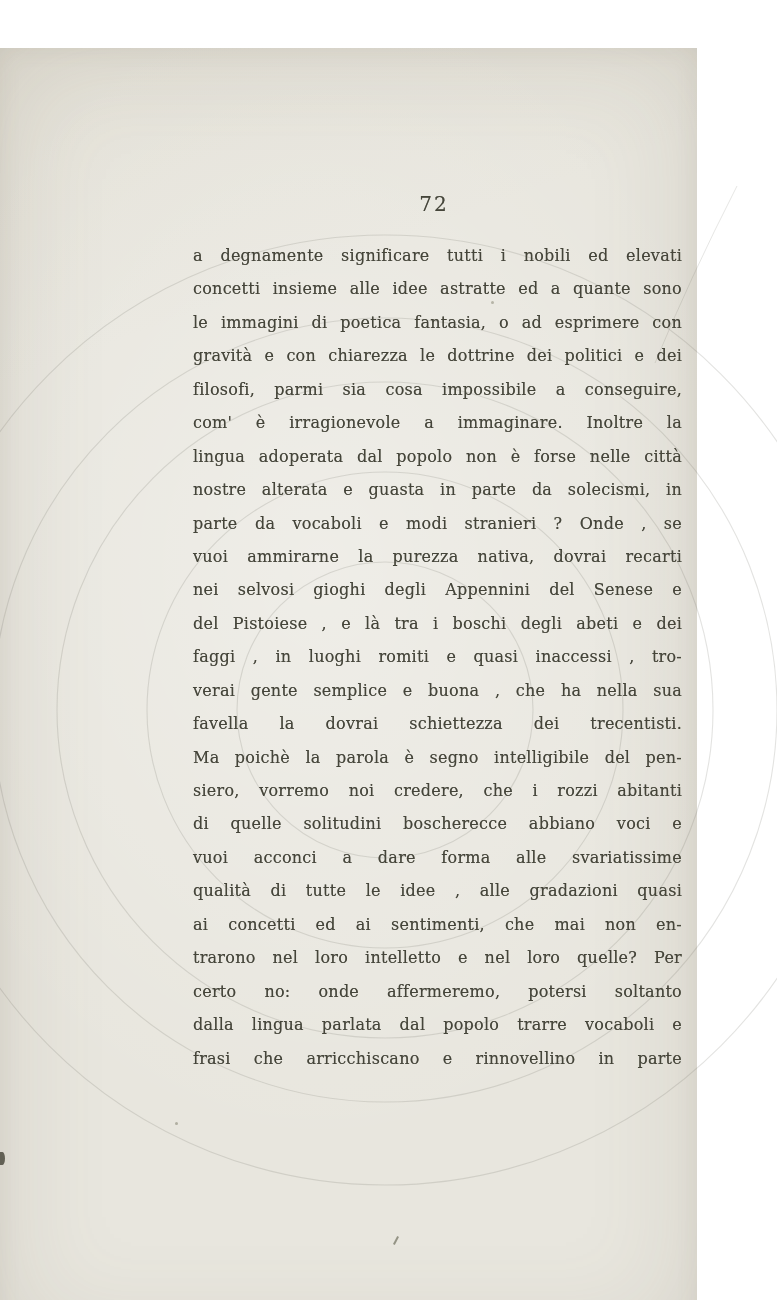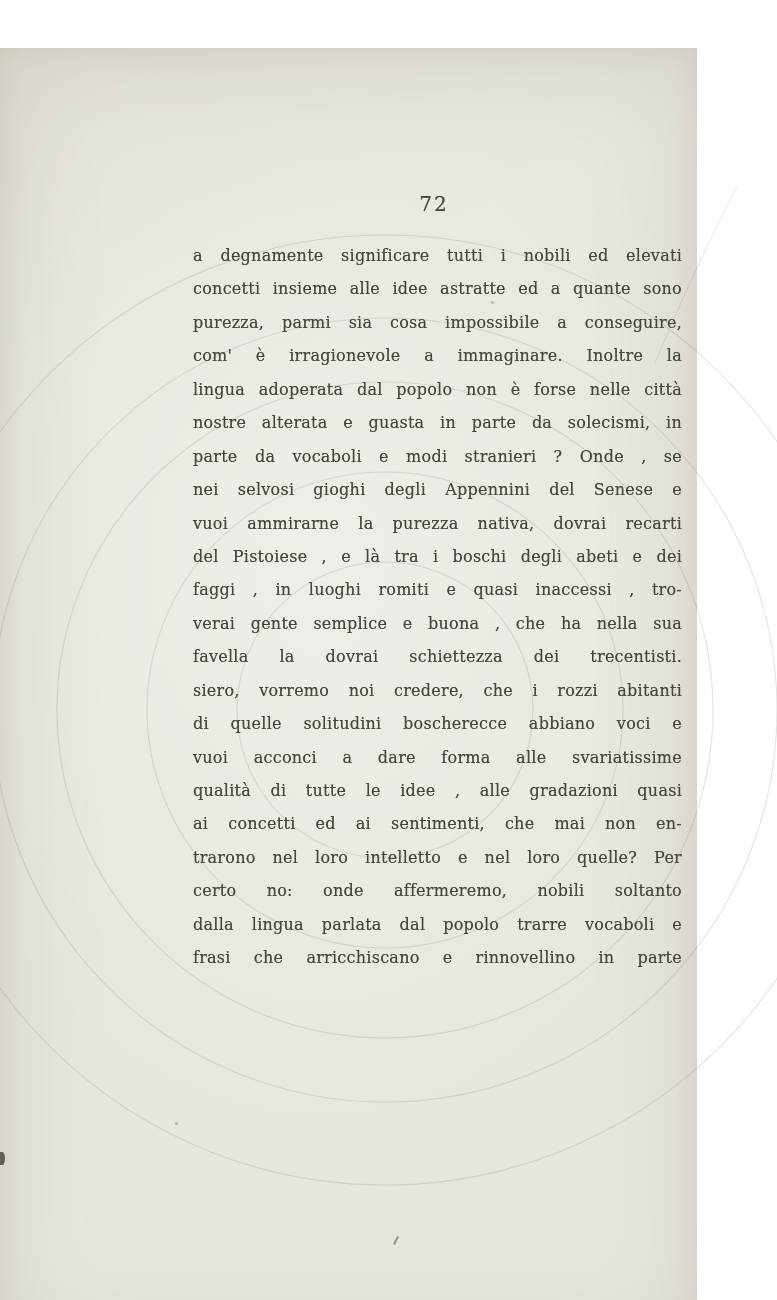--- a/index.html
+++ b/index.html
@@ -111,38 +111,41 @@
       <circle cx="385" cy="662" r="475"></circle>
     </g>
     <path d="M 737 138 Q 690 230 655 315" fill="none" stroke="#74746a" stroke-width="1" stroke-opacity="0.18"></path>
   </svg>
 
   <div class="page-number">72</div>
 
   <div class="text-block">
       <div class="text-line">a degnamente significare tutti i nobili ed elevati</div>
       <div class="text-line">concetti insieme alle idee astratte ed a quante sono</div>
-      <div class="text-line">purezza, parmi sia cosa impossibile a conseguire,</div>
+      <div class="text-line">le immagini di poetica fantasia, o ad esprimere con</div>
+      <div class="text-line">gravità e con chiarezza le dottrine dei politici e dei</div>
+      <div class="text-line">filosofi, parmi sia cosa impossibile a conseguire,</div>
       <div class="text-line">com' è irragionevole a immaginare. Inoltre la</div>
       <div class="text-line">lingua adoperata dal popolo non è forse nelle città</div>
       <div class="text-line">nostre alterata e guasta in parte da solecismi, in</div>
       <div class="text-line">parte da vocaboli e modi stranieri ? Onde , se</div>
+      <div class="text-line">vuoi ammirarne la purezza nativa, dovrai recarti</div>
       <div class="text-line">nei selvosi gioghi degli Appennini del Senese e</div>
-      <div class="text-line">vuoi ammirarne la purezza nativa, dovrai recarti</div>
       <div class="text-line">del Pistoiese , e là tra i boschi degli abeti e dei</div>
       <div class="text-line">faggi , in luoghi romiti e quasi inaccessi , tro-</div>
       <div class="text-line">verai gente semplice e buona , che ha nella sua</div>
       <div class="text-line">favella la dovrai schiettezza dei trecentisti.</div>
+      <div class="text-line">Ma poichè la parola è segno intelligibile del pen-</div>
       <div class="text-line">siero, vorremo noi credere, che i rozzi abitanti</div>
       <div class="text-line">di quelle solitudini boscherecce abbiano voci e</div>
       <div class="text-line">vuoi acconci a dare forma alle svariatissime</div>
       <div class="text-line">qualità di tutte le idee , alle gradazioni quasi</div>
       <div class="text-line">ai concetti ed ai sentimenti, che mai non en-</div>
       <div class="text-line">trarono nel loro intelletto e nel loro quelle? Per</div>
-      <div class="text-line">certo no: onde affermeremo, nobili soltanto</div>
+      <div class="text-line">certo no: onde affermeremo, potersi soltanto</div>
       <div class="text-line">dalla lingua parlata dal popolo trarre vocaboli e</div>
       <div class="text-line">frasi che arricchiscano e rinnovellino in parte</div>
     </div>
 
   <div class="speck edge-mark"></div>
   <div class="speck scratch"></div>
   <div class="speck dot-a"></div>
   <div class="speck dot-b"></div>
 
 </div>

